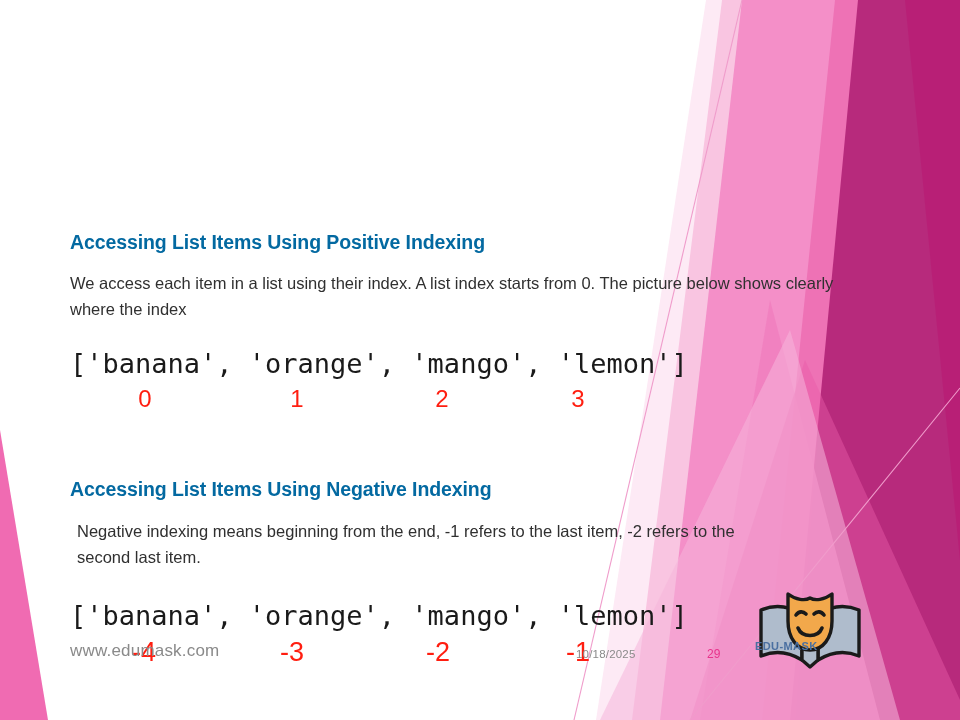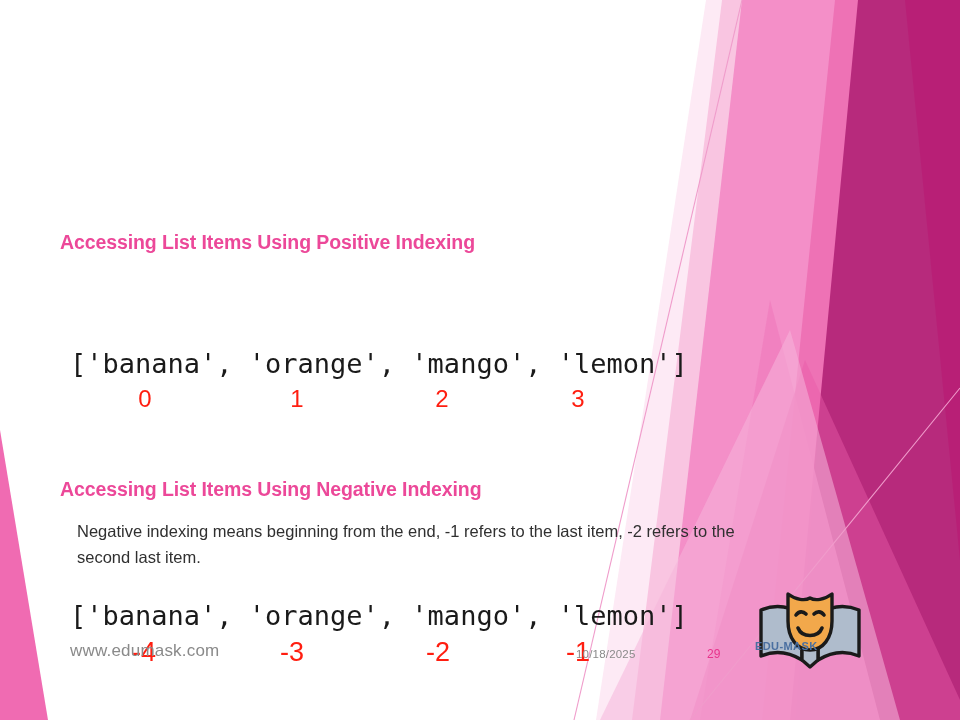--- a/index.html
+++ b/index.html
@@ -33,24 +33,24 @@
     font-size: 43px;
     font-weight: 400;
     color: #E8338C;
     letter-spacing: 0.5px;
     white-space: nowrap;
   }
 
   
   .section-heading {
     position: absolute;
-    left: 60px;
+    left: 70px;
     font-size: 19.5px;
     font-weight: bold;
-    color: #ec4899;
+    color: #0369a1;
     letter-spacing: -0.1px;
     white-space: nowrap;
   }
   .section-body {
     position: absolute;
     left: 70px;
     font-size: 16.5px;
     font-weight: 400;
     color: #303030;
     line-height: 1.55;
@@ -158,20 +158,21 @@
     <polygon points="805,360 960,700 960,720 690,720" fill="#E85CA8" opacity="0.45"></polygon>
     <polygon points="790,330 900,720 600,720" fill="#F6B4DA" opacity="0.55"></polygon>
 
     <line x1="742" y1="0" x2="574" y2="720" stroke="#F09CCB" stroke-width="1.1"></line>
     <line x1="690" y1="720" x2="960" y2="388" stroke="#F09CCB" stroke-width="1.1"></line>
   </svg>
 
 
   <div class="section-heading" id="heading-positive">Accessing List Items Using Positive Indexing</div>
 
+  <div class="section-body" id="body-positive">We access each item in a list using their index. A list index starts from 0. The picture below shows clearly where the index</div>
 
   <div class="code-row" id="code-positive">['banana', 'orange', 'mango', 'lemon']</div>
 
   <div class="index-row" id="index-row-positive">
     <span class="index-num" style="left:75px">0</span>
     <span class="index-num" style="left:227px">1</span>
     <span class="index-num" style="left:372px">2</span>
     <span class="index-num" style="left:508px">3</span>
   </div>
 

